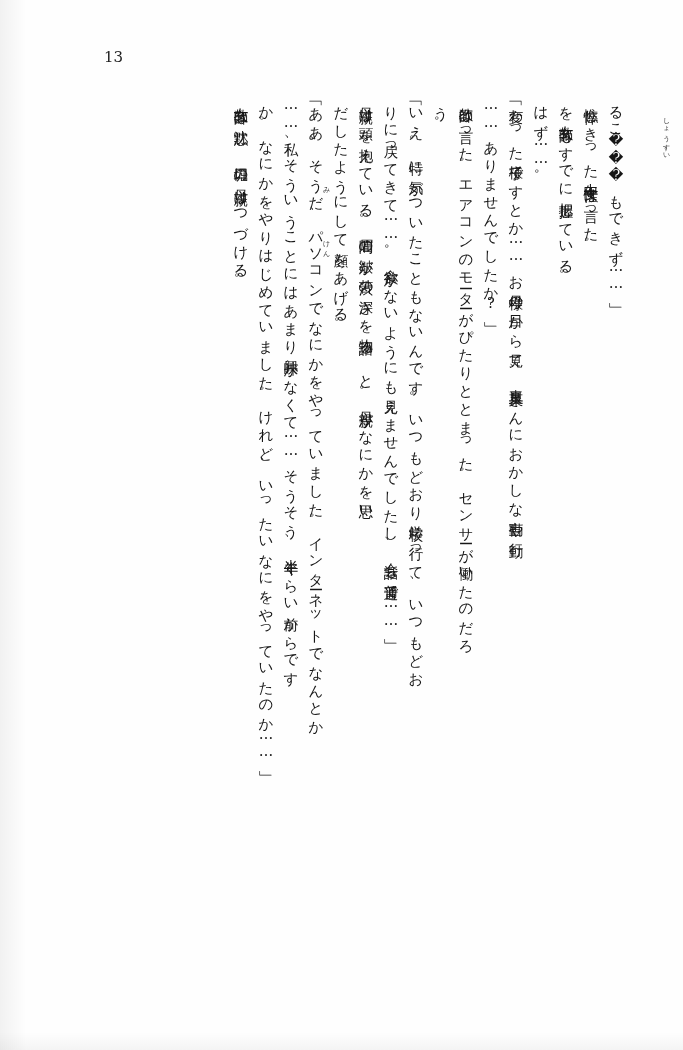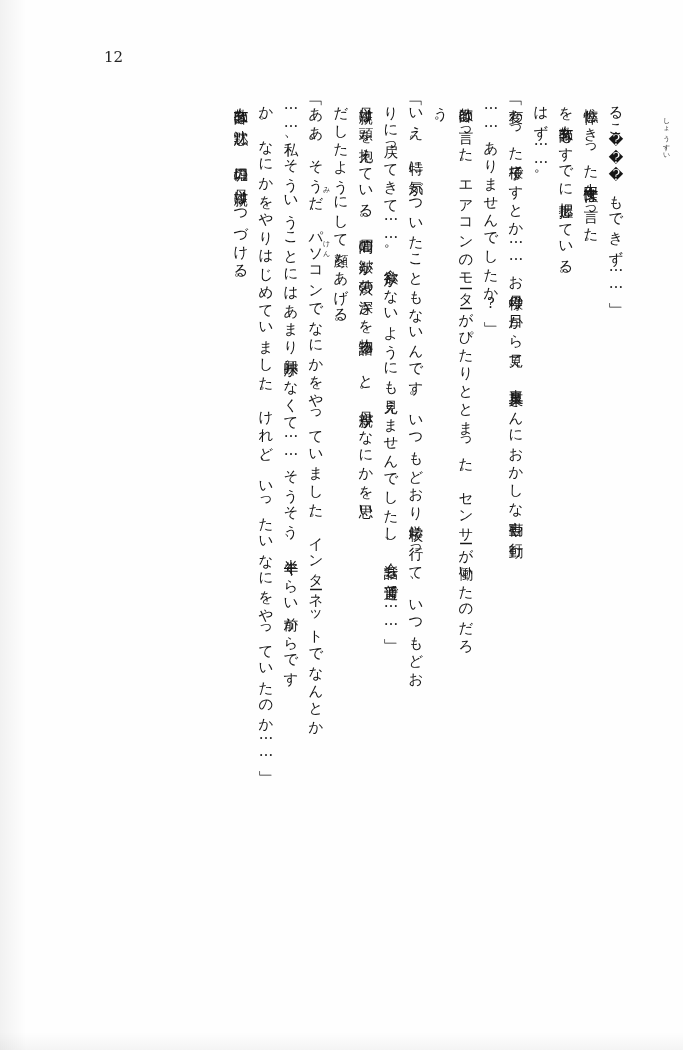--- a/index.html
+++ b/index.html
@@ -86,21 +86,21 @@
     width: 683px; height: 18px;
     background: linear-gradient(to top, rgba(0,0,0,0.04), rgba(0,0,0,0));
     pointer-events: none;
   }
 </style>
 </head>
 <body>
 
 <div id="page">
 
-  <div id="page-number">12</div>
+  <div id="page-number">13</div>
 
   <div id="text-block">
     <div class="col">るこ���もできず……」</div>
     <div class="col">憔悴しきった中年女性は言った。</div>
     <div class="col">を女教師もすでに把握している。</div>
     <div class="col">はず……。</div>
     <div class="col">「変わった様子ですとか……お母様の目から見て、真里菜さんにおかしな言動や行動</div>
     <div class="col">……ありませんでしたか?」</div>
     <div class="col">教師は言った。エアコンのモーターがぴたりととまった。センサーが働いたのだろ</div>
     <div class="col">う。</div>

